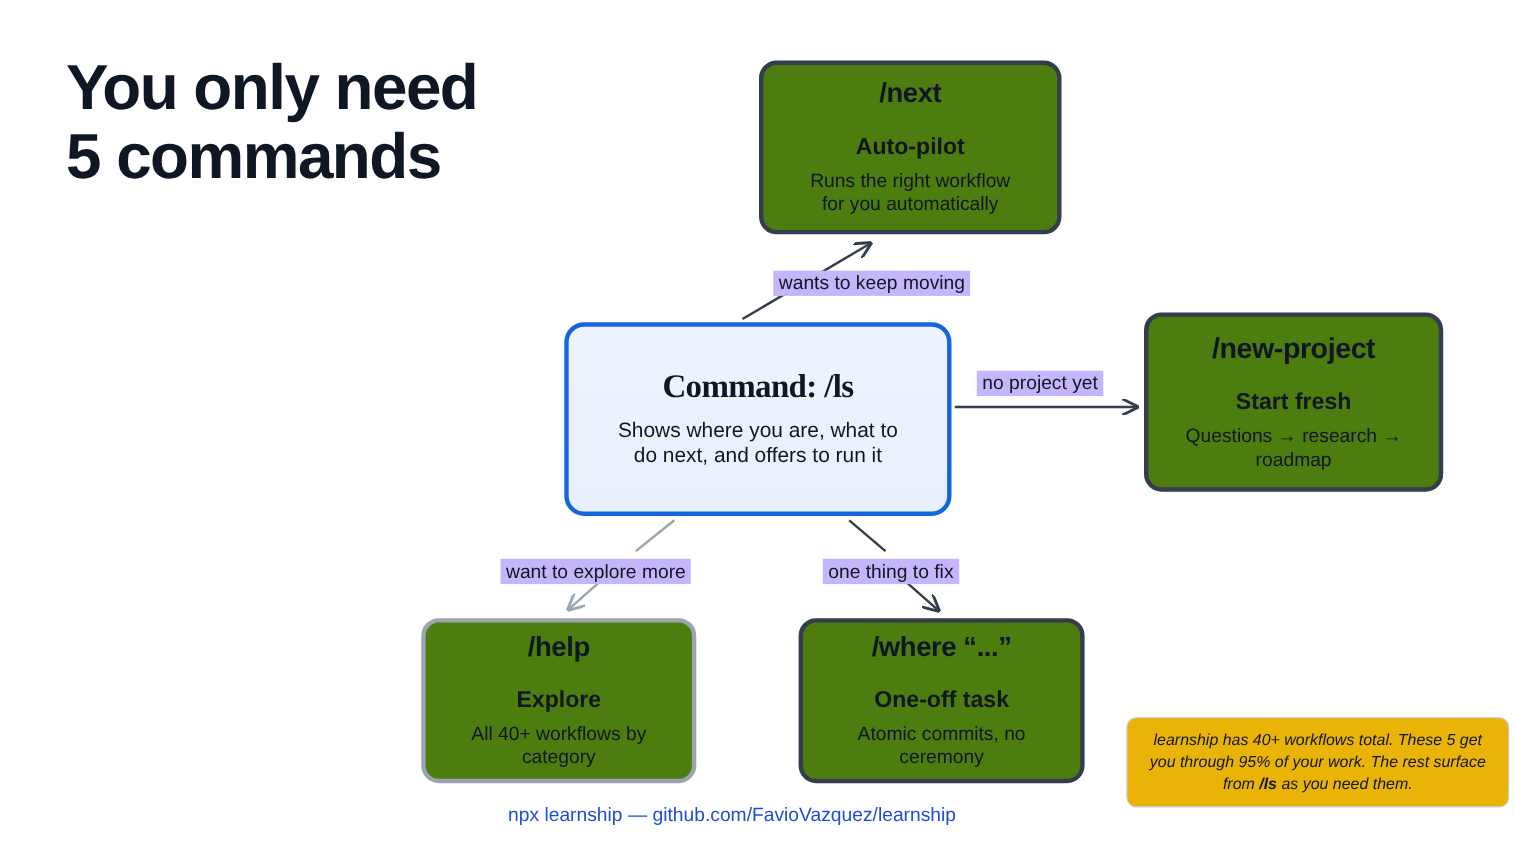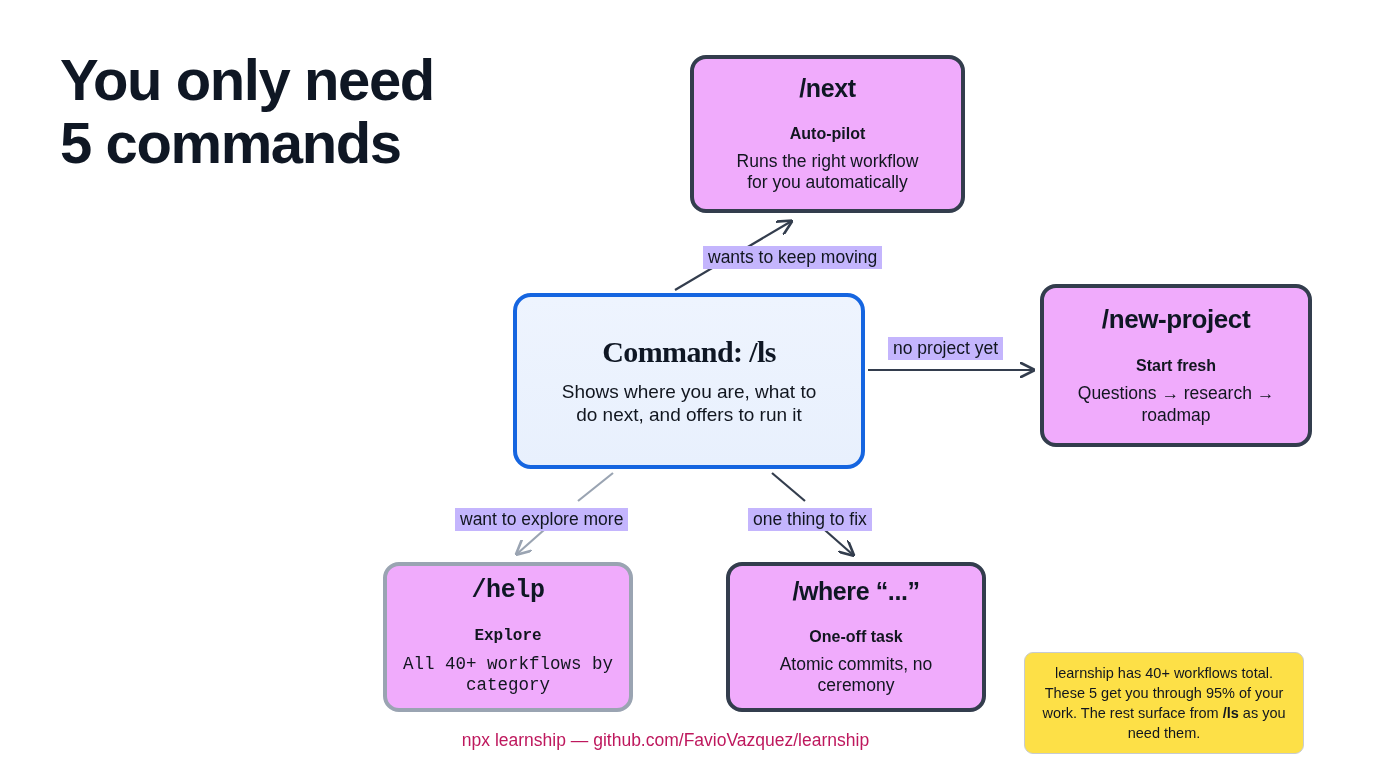--- a/index.html
+++ b/index.html
@@ -39,38 +39,38 @@
     color: #6b7280;
     letter-spacing: -0.3px;
     white-space: pre-line;
     font-weight: normal;
   }
 
   
   .node {
     position: absolute;
     box-sizing: border-box;
-    background: #f0abfc;
+    background: #4d7c0f;
     border-radius: 16px;
     display: flex;
     flex-direction: column;
     align-items: center;
     justify-content: center;
     text-align: center;
     z-index: 3;
   }
   .node .cmd {
     font-size: 25px;
     font-weight: bold;
     color: #0f1724;
     letter-spacing: -0.4px;
     line-height: 1.15;
   }
   .node .role {
-    font-size: 16px;
+    font-size: 21px;
     font-weight: bold;
     color: #11161f;
     margin-top: 22px;
     line-height: 1.2;
   }
   .node .desc {
     font-size: 17.5px;
     font-weight: normal;
     color: #11161f;
     margin-top: 7px;
@@ -94,21 +94,20 @@
 
   #node-newproject {
     left: 1040px; top: 284px; width: 272px; height: 163px;
     border: 4px solid #333d4d;
   }
   #node-newproject .cmd { font-size: 26px; }
 
   #node-help {
     left: 383px; top: 562px; width: 250px; height: 150px;
     border: 4px solid #9aa4b2;
-    font-family: Liberation Mono, monospace;
   }
   #node-quick {
     left: 726px; top: 562px; width: 260px; height: 150px;
     border: 4px solid #333d4d;
   }
 
   
   .edge-label {
     position: absolute;
     font-size: 17.5px;
@@ -130,42 +129,43 @@
     left: 0; top: 0;
     width: 1376px; height: 768px;
     z-index: 2;
     pointer-events: none;
   }
 
   
   #footnote {
     position: absolute;
     left: 1024px; top: 652px;
-    width: 280px;
+    width: 348px;
     box-sizing: border-box;
     border: 1.5px solid #c7cbd1;
     border-radius: 9px;
-    background: #fde047;
+    background: #eab308;
     padding: 10px 12px;
     font-size: 14.5px;
     line-height: 1.38;
     color: #11161f;
     text-align: center;
     z-index: 3;
+    font-style: italic;
   }
   #footnote b { font-weight: bold; }
 
   
   #caption {
     position: absolute;
     left: 0; top: 730px;
     width: 1331px;
     text-align: center;
     font-size: 17.5px;
-    color: #be185d;
+    color: #1d4ed8;
     z-index: 3;
   }
 </style>
 </head>
 <body>
 
 <div id="hero">
   <h1 id="hero-title">You only need
 5 commands</h1>
 </div>

